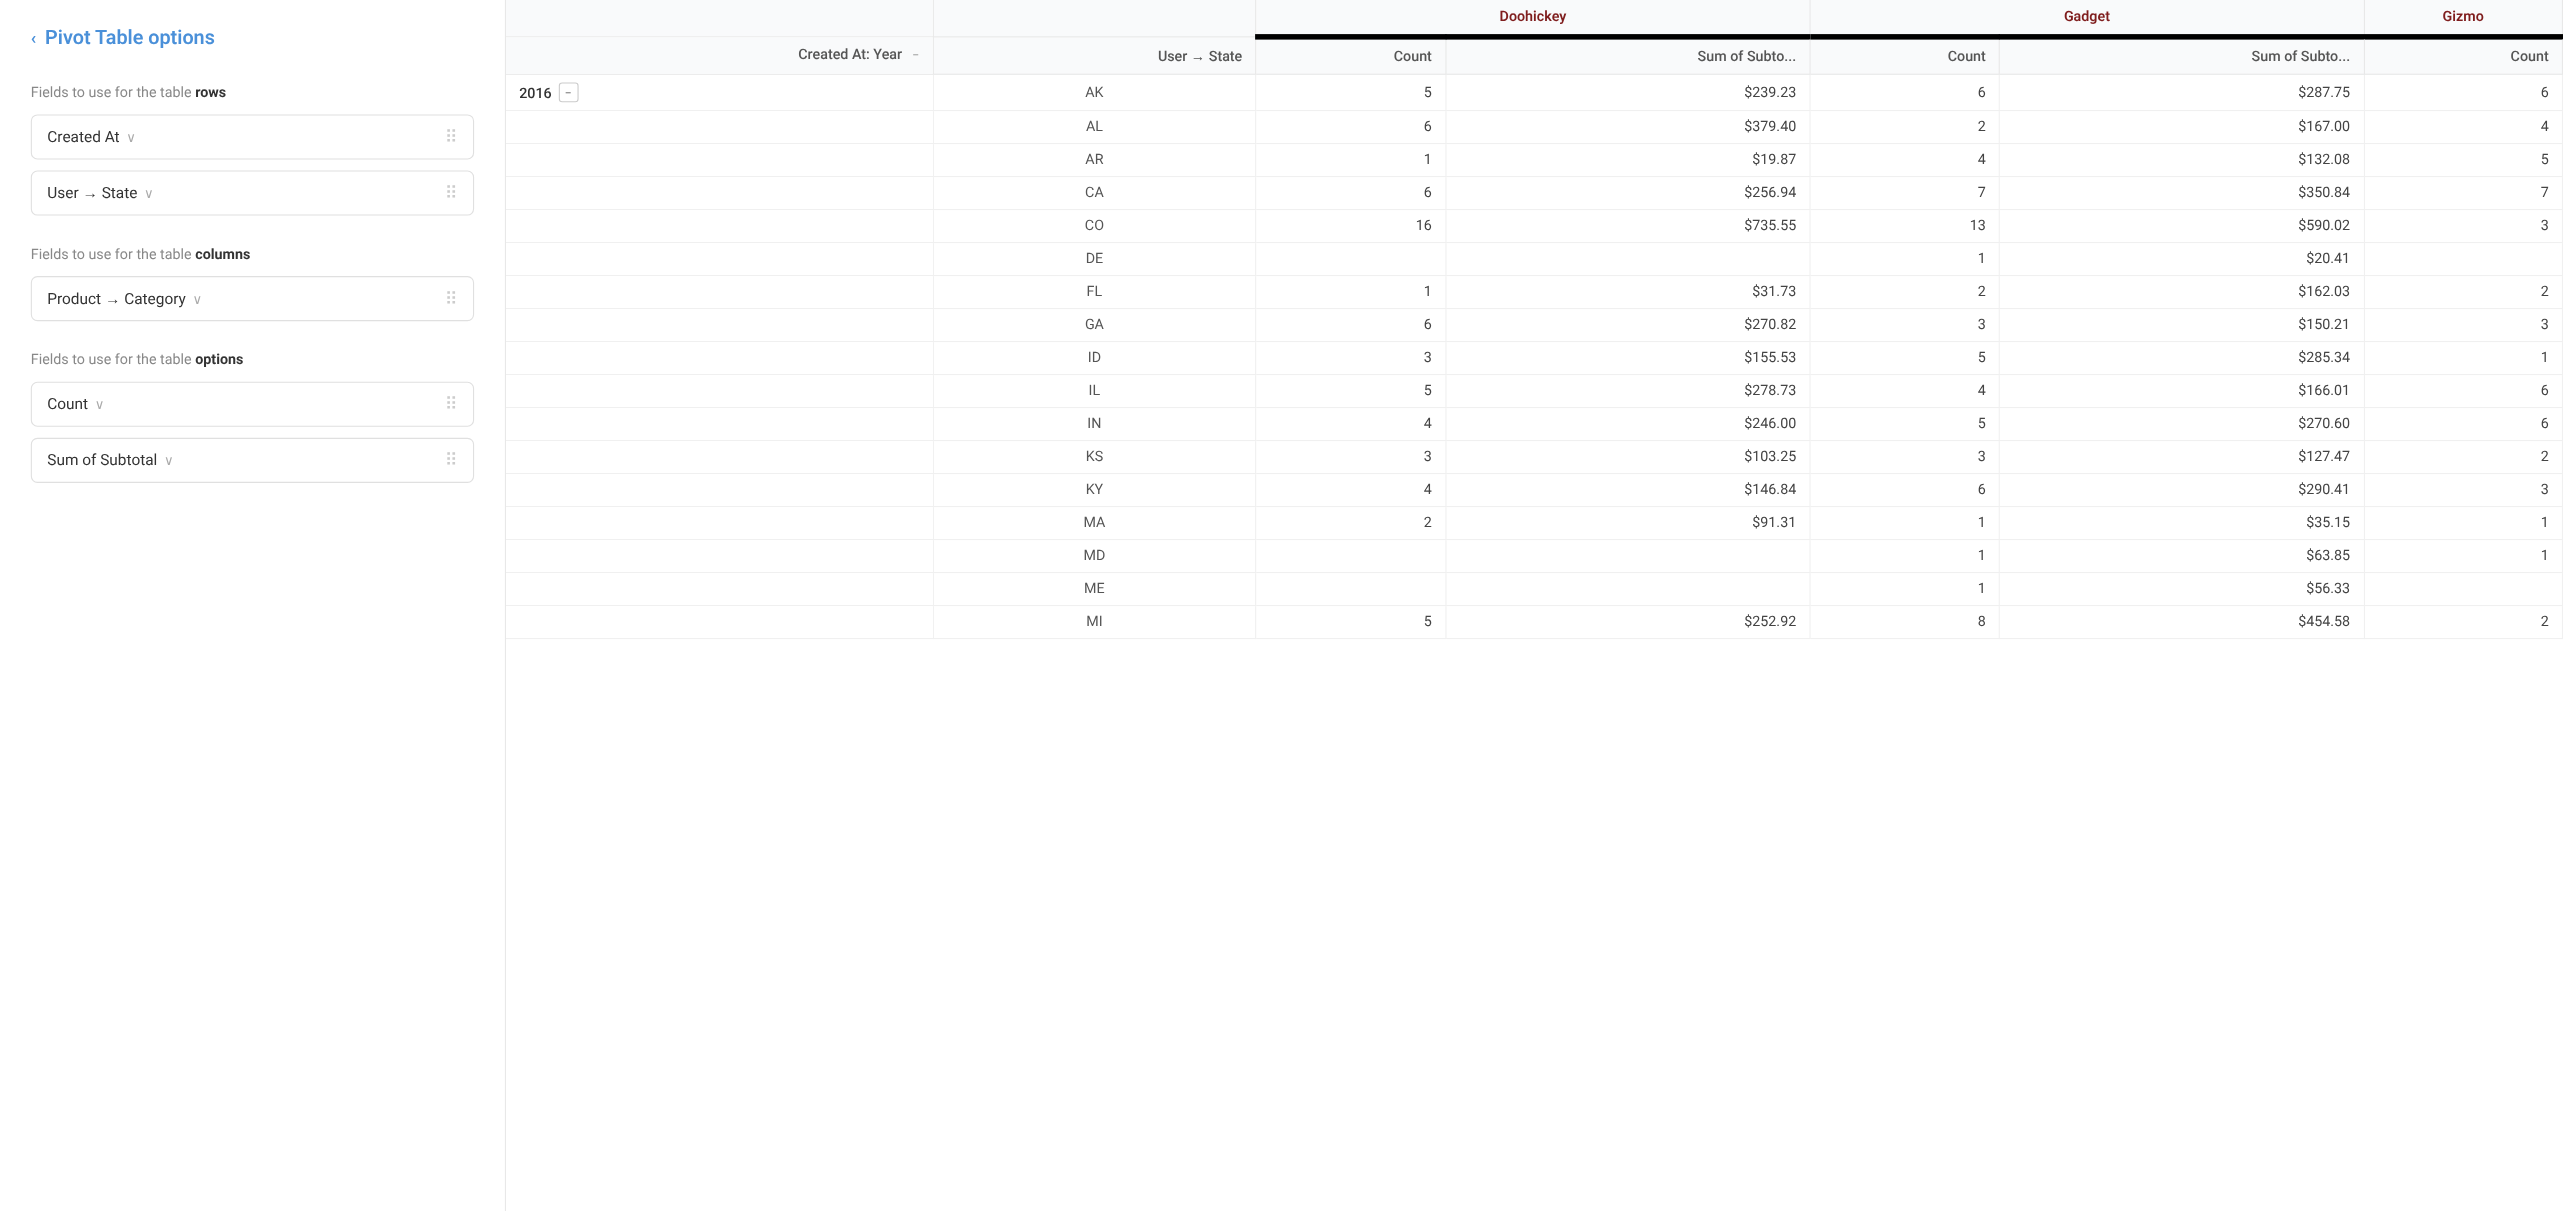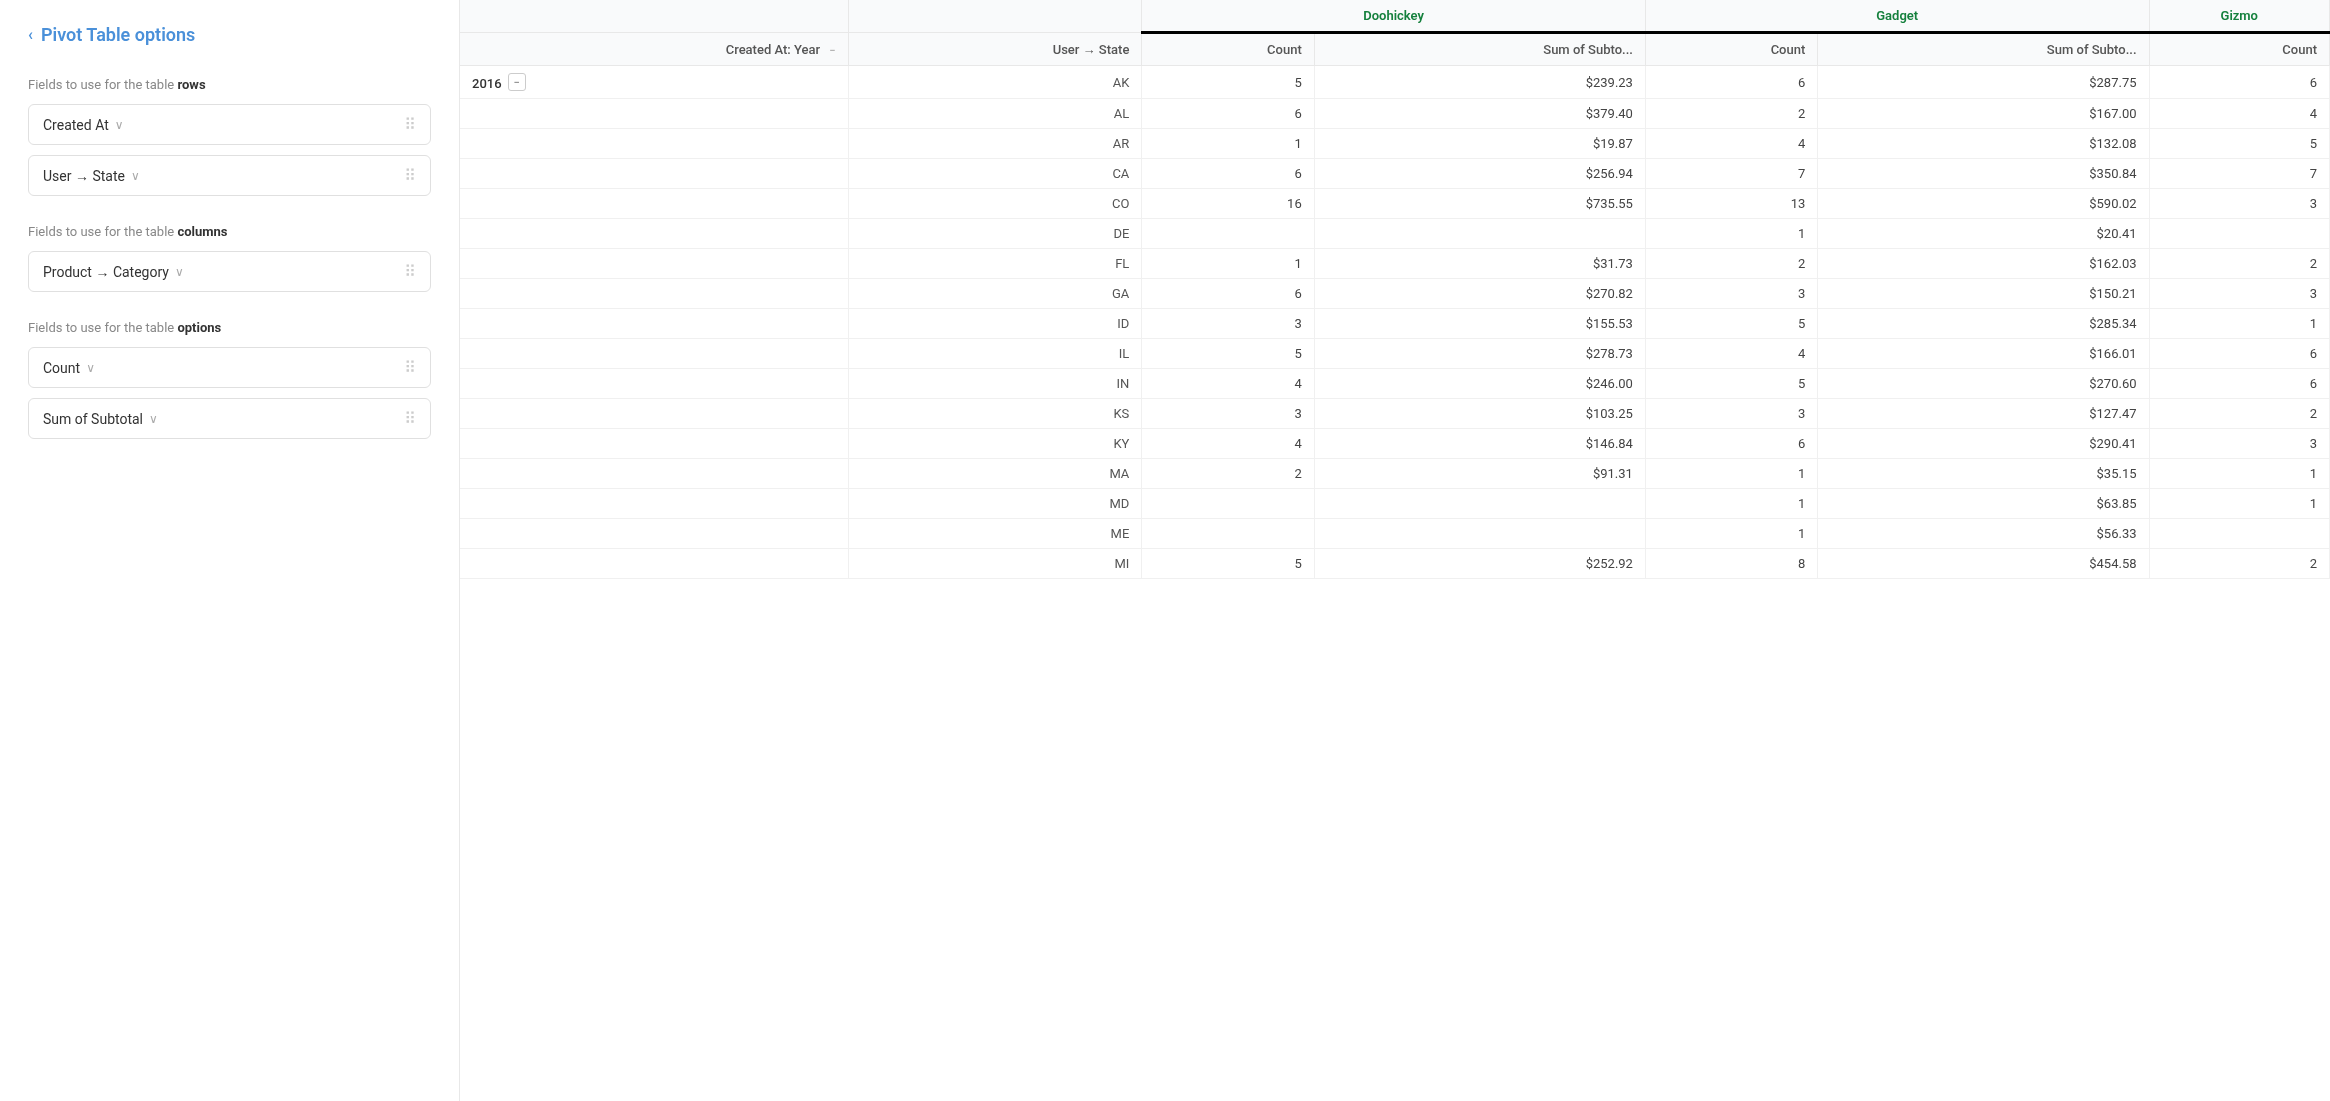--- a/index.html
+++ b/index.html
@@ -98,22 +98,22 @@
       text-align: right;
       padding: 8px 12px;
       font-weight: 500;
       color: #555;
       font-size: 13px;
       white-space: nowrap;
     }
     .header-row-1 th.category-header {
       text-align: center;
       font-weight: 600;
-      color: #15803d;
-      border-bottom: 3px solid #000000;
+      color: #7f1d1d;
+      border-bottom: 5px solid #000000;
     }
     .header-row-1 th.row-header, .header-row-2 th.row-header {
       text-align: right;
     }
 
     
     tbody tr td {
       border-bottom: 1px solid #f0f0f0;
       border-right: 1px solid #f0f0f0;
       padding: 7px 12px;
@@ -121,21 +121,21 @@
       color: #444;
       text-align: right;
       white-space: nowrap;
     }
     tbody tr td.year-cell {
       text-align: left;
       font-weight: 500;
       color: #333;
     }
     tbody tr td.state-cell {
-      text-align: right;
+      text-align: center;
       color: #555;
     }
 
     .year-badge {
       display: inline-flex;
       align-items: flex-end;
       gap: 6px;
     }
     .year-collapse-btn {
       display: inline-flex;

